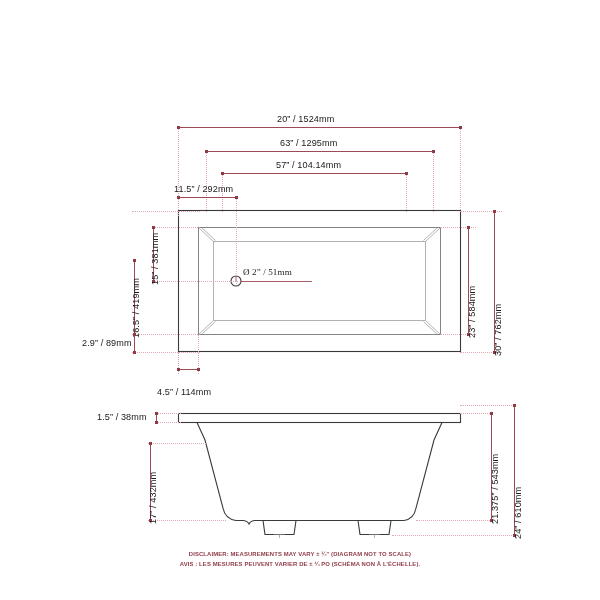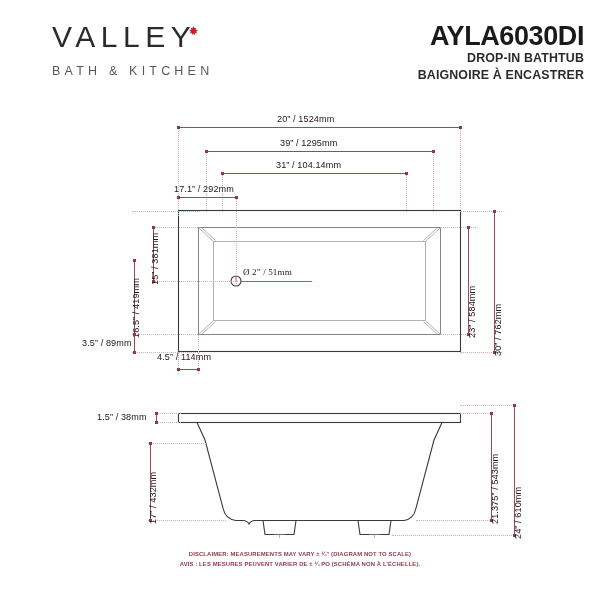--- a/index.html
+++ b/index.html
@@ -65,37 +65,20 @@
     position:absolute;left:0;width:600px;text-align:center;
     font-size:5.9px;font-weight:bold;color:#8e3b46;letter-spacing:0.12px;
     white-space:nowrap;
   }
 </style>
 </head>
 <body>
 
 <div id="sheet">
 
-  <div class="hdr">
-    <div class="logo">
-      <div class="logo-word">VALLEY</div>
-    </div>
-    <div class="leaf">
-      <svg width="13" height="13" viewBox="0 0 24 24" aria-hidden="true">
-        <path fill="#c8202e" d="M12 2l1.9 4.1 3.1-1-1 3.1L20 10l-3 2.2 1.4 3.4-3.6-.8-.4 3.6L12 16l-2.4 2.4-.4-3.6-3.6.8L7 12.2 4 10l4-1.8-1-3.1 3.1 1z"></path>
-      </svg>
-    </div>
-    <div class="logo-sub">BATH &amp; KITCHEN</div>
-
-    <div class="model">
-      <div class="model-name">AYLA6030DI</div>
-      <div class="model-l1">DROP-IN BATHTUB</div>
-      <div class="model-l2">BAIGNOIRE À ENCASTRER</div>
-    </div>
-  </div>
 
   <svg width="600" height="600" style="position:absolute;left:0;top:0;">
 
     <g>
       <rect class="outline" x="178.5" y="210.5" width="282" height="141"></rect>
 
       <rect class="inner" x="198.5" y="227.5" width="242" height="107"></rect>
 
       <rect class="thin" x="213.5" y="241.5" width="212" height="79"></rect>
 
@@ -141,31 +124,31 @@
   <div class="ext-v" style="left:236px;top:196px;height:88px;"></div>
 
   <div class="dline-h" style="left:178px;top:127px;width:283px;"></div>
   <div class="tick" style="left:177px;top:126px;"></div>
   <div class="tick" style="left:459px;top:126px;"></div>
   <div class="dimtxt" style="left:277px;top:114px;">20” / 1524mm</div>
 
   <div class="dline-h" style="left:206px;top:151px;width:228px;"></div>
   <div class="tick" style="left:205px;top:150px;"></div>
   <div class="tick" style="left:432px;top:150px;"></div>
-  <div class="dimtxt" style="left:280px;top:138px;">39” / 1295mm</div>
+  <div class="dimtxt" style="left:280px;top:138px;">63” / 1295mm</div>
 
   <div class="dline-h" style="left:222px;top:173px;width:185px;"></div>
   <div class="tick" style="left:221px;top:172px;"></div>
   <div class="tick" style="left:405px;top:172px;"></div>
-  <div class="dimtxt" style="left:276px;top:160px;">31” / 104.14mm</div>
+  <div class="dimtxt" style="left:276px;top:160px;">57” / 104.14mm</div>
 
   <div class="dline-h" style="left:178px;top:197px;width:59px;"></div>
   <div class="tick" style="left:177px;top:196px;"></div>
   <div class="tick" style="left:235px;top:196px;"></div>
-  <div class="dimtxt" style="left:174px;top:184px;">17.1” / 292mm</div>
+  <div class="dimtxt" style="left:174px;top:184px;">11.5” / 292mm</div>
 
   <div class="dimtxt" style="left:243px;top:267px;font-family:Liberation Serif, serif;">Ø 2” / 51mm</div>
 
   <div class="ext-h" style="left:152px;top:227px;width:48px;"></div>
   <div class="ext-h" style="left:152px;top:281px;width:86px;"></div>
   <div class="dline-v" style="left:153px;top:227px;height:55px;"></div>
   <div class="tick" style="left:152px;top:226px;"></div>
   <div class="tick" style="left:152px;top:280px;"></div>
   <div class="dimtxt vert" style="left:150px;top:285px;">15” / 381mm</div>
 
@@ -173,28 +156,28 @@
   <div class="ext-h" style="left:132px;top:334px;width:68px;"></div>
   <div class="dline-v" style="left:134px;top:260px;height:74px;"></div>
   <div class="tick" style="left:133px;top:259px;"></div>
   <div class="tick" style="left:133px;top:333px;"></div>
   <div class="dimtxt vert" style="left:131px;top:338px;">16.5” / 419mm</div>
 
   <div class="ext-h" style="left:132px;top:352px;width:68px;"></div>
   <div class="dline-v" style="left:134px;top:334px;height:19px;"></div>
   <div class="tick" style="left:133px;top:333px;"></div>
   <div class="tick" style="left:133px;top:351px;"></div>
-  <div class="dimtxt" style="left:82px;top:338px;">3.5” / 89mm</div>
+  <div class="dimtxt" style="left:82px;top:338px;">2.9” / 89mm</div>
 
   <div class="ext-v" style="left:178px;top:352px;height:22px;"></div>
   <div class="ext-v" style="left:198px;top:335px;height:39px;"></div>
   <div class="dline-h" style="left:178px;top:369px;width:21px;"></div>
   <div class="tick" style="left:177px;top:368px;"></div>
   <div class="tick" style="left:197px;top:368px;"></div>
-  <div class="dimtxt" style="left:157px;top:352px;">4.5” / 114mm</div>
+  <div class="dimtxt" style="left:157px;top:387px;">4.5” / 114mm</div>
 
   <div class="ext-h" style="left:440px;top:227px;width:36px;"></div>
   <div class="ext-h" style="left:440px;top:334px;width:36px;"></div>
   <div class="dline-v" style="left:468px;top:227px;height:108px;"></div>
   <div class="tick" style="left:467px;top:226px;"></div>
   <div class="tick" style="left:467px;top:333px;"></div>
   <div class="dimtxt vert" style="left:467px;top:338px;">23” / 584mm</div>
 
   <div class="ext-h" style="left:460px;top:211px;width:42px;"></div>
   <div class="ext-h" style="left:460px;top:352px;width:42px;"></div>

